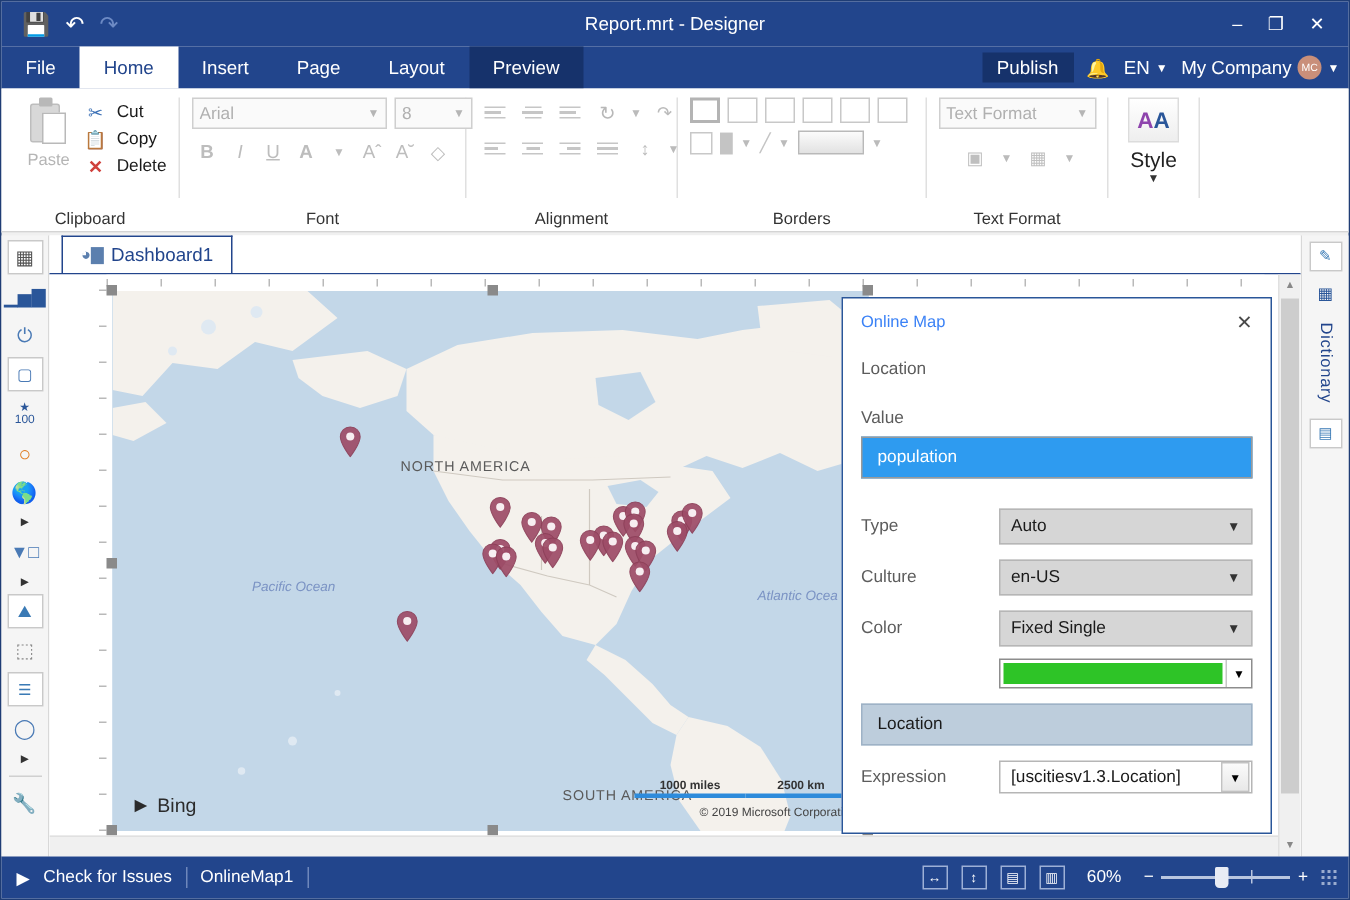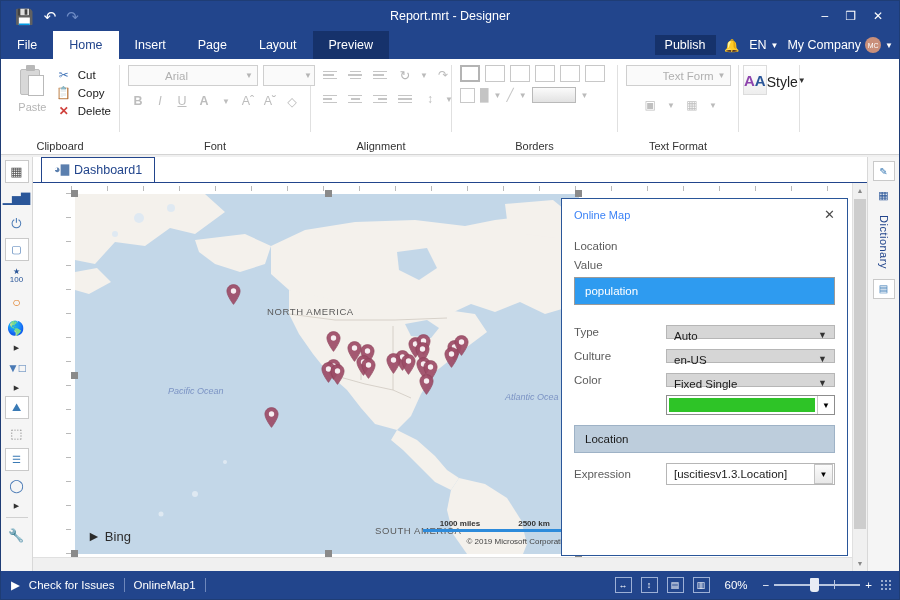--- a/index.html
+++ b/index.html
@@ -83,21 +83,21 @@
   .clip-cmds { display: flex; flex-direction: column; gap: 4px; padding-top: 3px; }
   .cmd { display: flex; align-items: center; gap: 6px; font-size: 11.5px; color: #1a1a1a; }
   .cmd .ci { width: 16px; text-align: center; font-size: 12px; }
 
   .fontrow { display: flex; gap: 5px; align-items: center; }
   .combo {
     border: 1px solid #cfcfcf; background: #fafafa; height: 21px;
     display: flex; align-items: center; padding: 0 4px; color: #b0b0b0; font-size: 11.5px;
     justify-content: space-between;
   }
-  .combo .cv { overflow: hidden; white-space: nowrap; margin-left: 32px; }
+  .combo .cv { overflow: hidden; white-space: nowrap; }
   .combo .cc { color: #b5b5b5; font-size: 8px; padding-left: 4px; }
   .fbtnrow { display: flex; gap: 2px; align-items: center; margin-top: 5px; }
   .fbtn {
     width: 20px; height: 20px; display: flex; align-items: center; justify-content: center;
     font-size: 12.5px; color: #bdbdbd;
   }
 
   .algrid { display: flex; flex-direction: column; gap: 4px; }
   .alrow { display: flex; gap: 3px; align-items: center; }
   .albtn { width: 22px; height: 20px; display:flex;align-items:center;justify-content:center; }
@@ -105,21 +105,21 @@
   .lines i { display:block; height:1.5px; background:#c6c6c6; margin:2px 0; }
 
   .bdgrid { display: flex; flex-direction: column; gap: 5px; }
   .bdrow { display: flex; gap: 5px; align-items: center; }
   .bdbox { width: 20px; height: 17px; border: 1px solid #c8c8c8; background:#fff; }
   .bdbox.thick { border: 2px solid #b4b4b4; }
   .colorbar { width: 44px; height: 16px; border: 1px solid #b9b9b9; background: linear-gradient(#fbfbfb,#e2e2e2); }
   .tfrow { display:flex; gap:6px; align-items:center; }
   .tfbtn { width:22px;height:18px; display:flex;align-items:center;justify-content:center; font-size:12px; color:#bfbfbf;}
 
-  .stylecol { display:flex; flex-direction:row; align-items:center; width:52px;}
+  .stylecol { display:flex; flex-direction:column; align-items:center; width:52px;}
   .stylebtn { width:34px;height:30px;border:1px solid #dcdcdc;background:linear-gradient(#fff,#eee);
               display:flex;align-items:center;justify-content:center;font-size:15px;}
   .stylelbl { font-size:14px;color:#222;margin-top:3px;}
   .styledrop { font-size:8px;color:#333; }
 
   
   .main { position: absolute; left: 0; right: 0; top: 156px; bottom: 28px; display: flex; }
 
   .leftbar {
     width: 32px; background: #f5f5f5; border-right: 1px solid #d8d8d8;
@@ -175,22 +175,22 @@
     background:#ffffff; border: 1px solid #2a5699;
   }
   .om-head { display:flex; align-items:center; justify-content:space-between; padding: 8px 12px 2px 12px; }
   .om-title { font-size: 11px; color:#3b82f6; }
   .om-close { font-size: 13px; color:#4a4a4a; }
   .om-body { padding: 6px 12px 0 12px; }
   .om-lbl { font-size: 11.5px; color:#5c5c5c; }
   .om-row { display:flex; align-items:center; margin-top: 10px; }
   .om-row .om-lbl { width: 92px; flex-shrink:0; }
   .om-select {
-    flex:1; height: 14px; background:#d6d6d6; border:1px solid #b6b6b6;
-    display:flex; align-items:flex-start; justify-content:space-between; padding: 4px 7px;
+    flex:1; height: 24px; background:#d6d6d6; border:1px solid #b6b6b6;
+    display:flex; align-items:center; justify-content:space-between; padding: 4px 7px;
     font-size: 11.5px; color:#1a1a1a;
   }
   .om-select .chev { font-size: 9px; color:#333; }
   .om-value {
     margin-top: 6px; height: 28px; background:#2e9bf0; border:1px solid #9a9a9a;
     display:flex; align-items:center; padding: 0 10px; color:#ffffff; font-size:11.5px;
   }
   .om-colorrow { display:flex; margin-top: 8px; }
   .om-colorrow .spacer { width: 92px; flex-shrink:0; }
   .om-colorbtn { flex:1; height: 20px; border:1px solid #8d8d8d; background:#fff; display:flex; }
@@ -779,21 +779,21 @@
           <div class="handle" style="left:500px;top:356px"></div>
         </div>
 
         <div class="ompanel">
           <div class="om-head">
             <span class="om-title">Online Map</span>
             <span class="om-close">✕</span>
           </div>
           <div class="om-body">
             <div class="om-lbl" style="margin-top:10px">Location</div>
-            <div class="om-lbl" style="margin-top:7px">Value</div>
+            <div class="om-lbl" style="margin-top:21px">Value</div>
             <div class="om-value">population</div>
 
             <div class="om-row" style="margin-top:20px">
               <span class="om-lbl">Type</span>
               <div class="om-select">
                 <span>Auto</span>
                 <span class="chev">▼</span>
               </div>
             </div>
 

